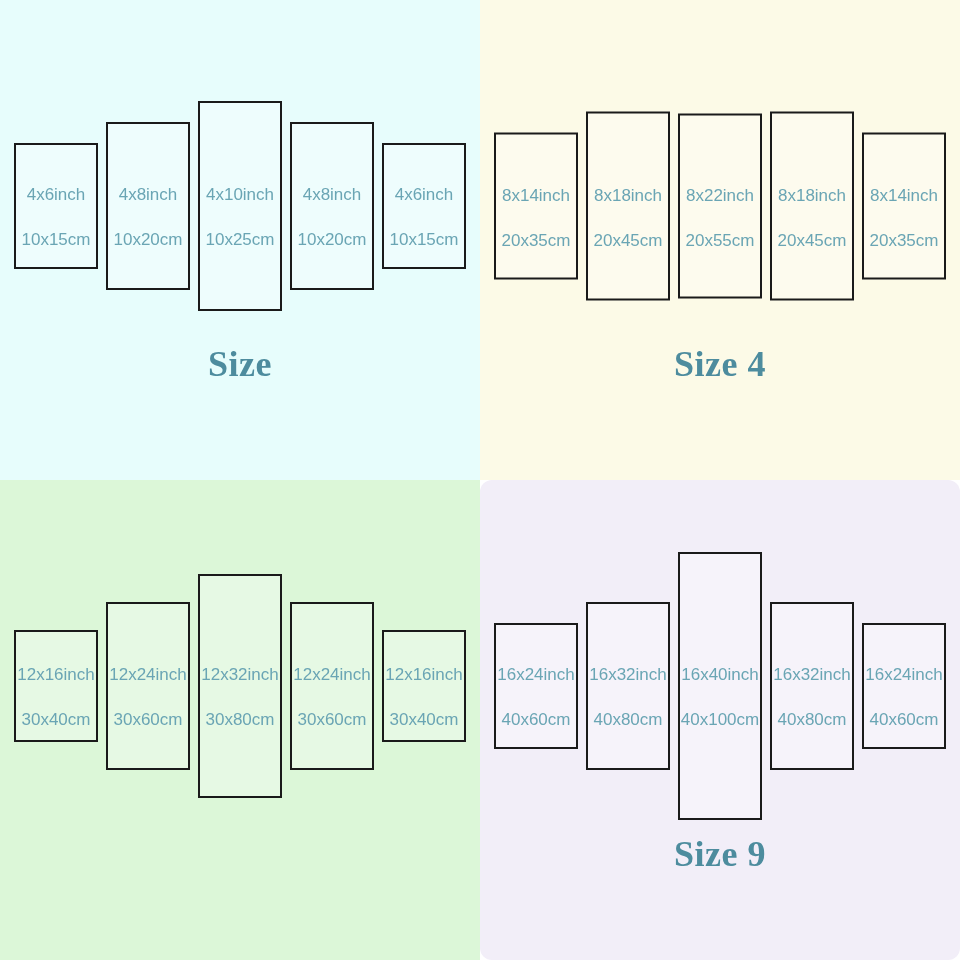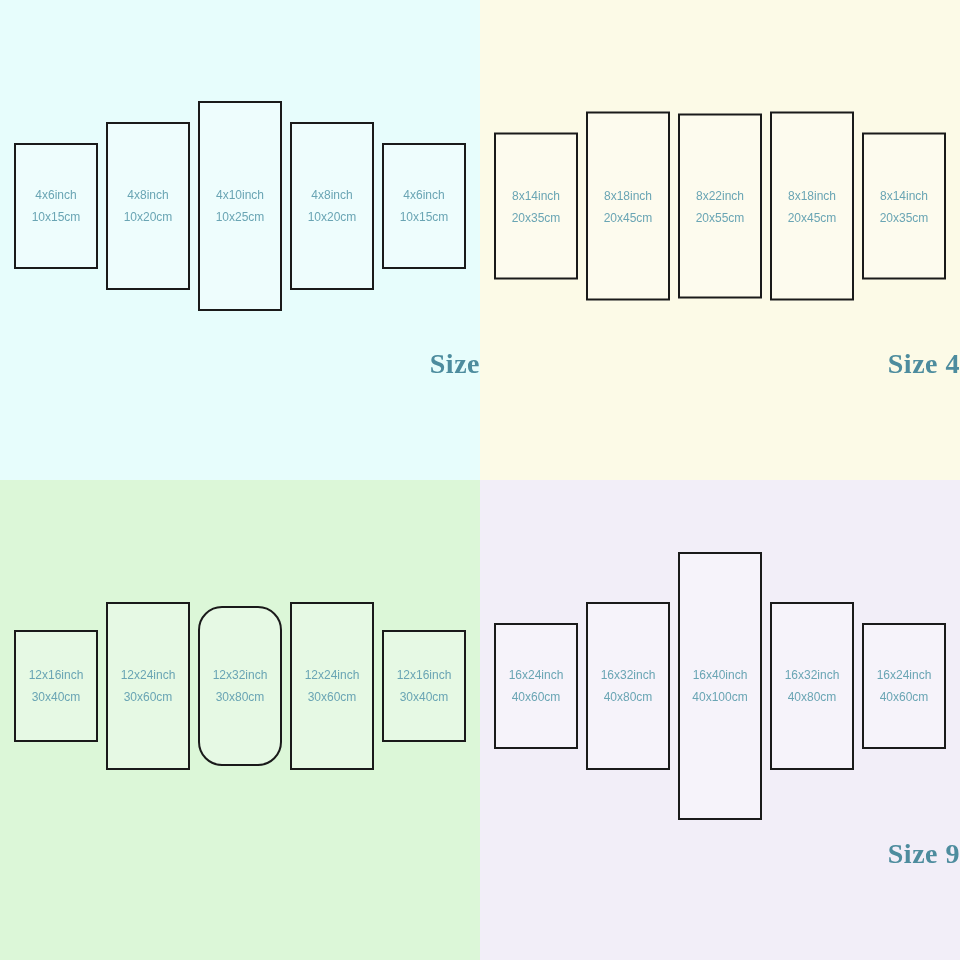--- a/index.html
+++ b/index.html
@@ -28,33 +28,34 @@
     width: 84px;
     box-sizing: border-box;
     border: 2px solid var(--panel-border, #1a1a1a);
     background: rgba(255,255,255,0.30);
     display: flex;
     flex-direction: column;
     align-items: center;
     justify-content: center;
   }
   .panel-line {
-    font-size: 12px;
+    font-size: 17px;
     line-height: 22px;
     color: var(--panel-text, #6aa5b4);
     white-space: nowrap;
     text-align: left;
+    margin-top: 23px;
   }
   .title {
     position: absolute;
     top: 341px; left: 0; width: 100%;
-    text-align: right;
+    text-align: center;
     font-family: "Liberation Serif", serif;
     font-weight: 700;
-    font-size: 28px;
+    font-size: 36px;
     line-height: 46px;
     color: var(--title-text, #4d8c9e);
     letter-spacing: 0.5px;
   }
   .quadrant.row2 .title { top: 351px; }
 </style>
 </head>
 <body>
 
 <div class="grid">
@@ -114,36 +115,36 @@
   <div class="quadrant row2" style="background: rgb(220, 247, 216);">
     <div class="panel-row">
       <div class="panel" style="height: 112px;">
         <div class="panel-line">12x16inch</div>
         <div class="panel-line">30x40cm</div>
       </div>
       <div class="panel" style="height: 168px;">
         <div class="panel-line">12x24inch</div>
         <div class="panel-line">30x60cm</div>
       </div>
-      <div class="panel" style="height: 160px; border-radius: 24px;">
+      <div class="panel" style="height: 224px;">
         <div class="panel-line">12x32inch</div>
         <div class="panel-line">30x80cm</div>
       </div>
       <div class="panel" style="height: 168px;">
         <div class="panel-line">12x24inch</div>
         <div class="panel-line">30x60cm</div>
       </div>
       <div class="panel" style="height: 112px;">
         <div class="panel-line">12x16inch</div>
         <div class="panel-line">30x40cm</div>
       </div>
     </div>
   </div>
 
-  <div class="quadrant row2" style="background: rgb(242, 238, 248);">
+  <div class="quadrant row2" style="background: rgb(242, 238, 248); border-radius: 12px;">
     <div class="panel-row">
       <div class="panel" style="height: 126px;">
         <div class="panel-line">16x24inch</div>
         <div class="panel-line">40x60cm</div>
       </div>
       <div class="panel" style="height: 168px;">
         <div class="panel-line">16x32inch</div>
         <div class="panel-line">40x80cm</div>
       </div>
       <div class="panel" style="height: 268px;">

